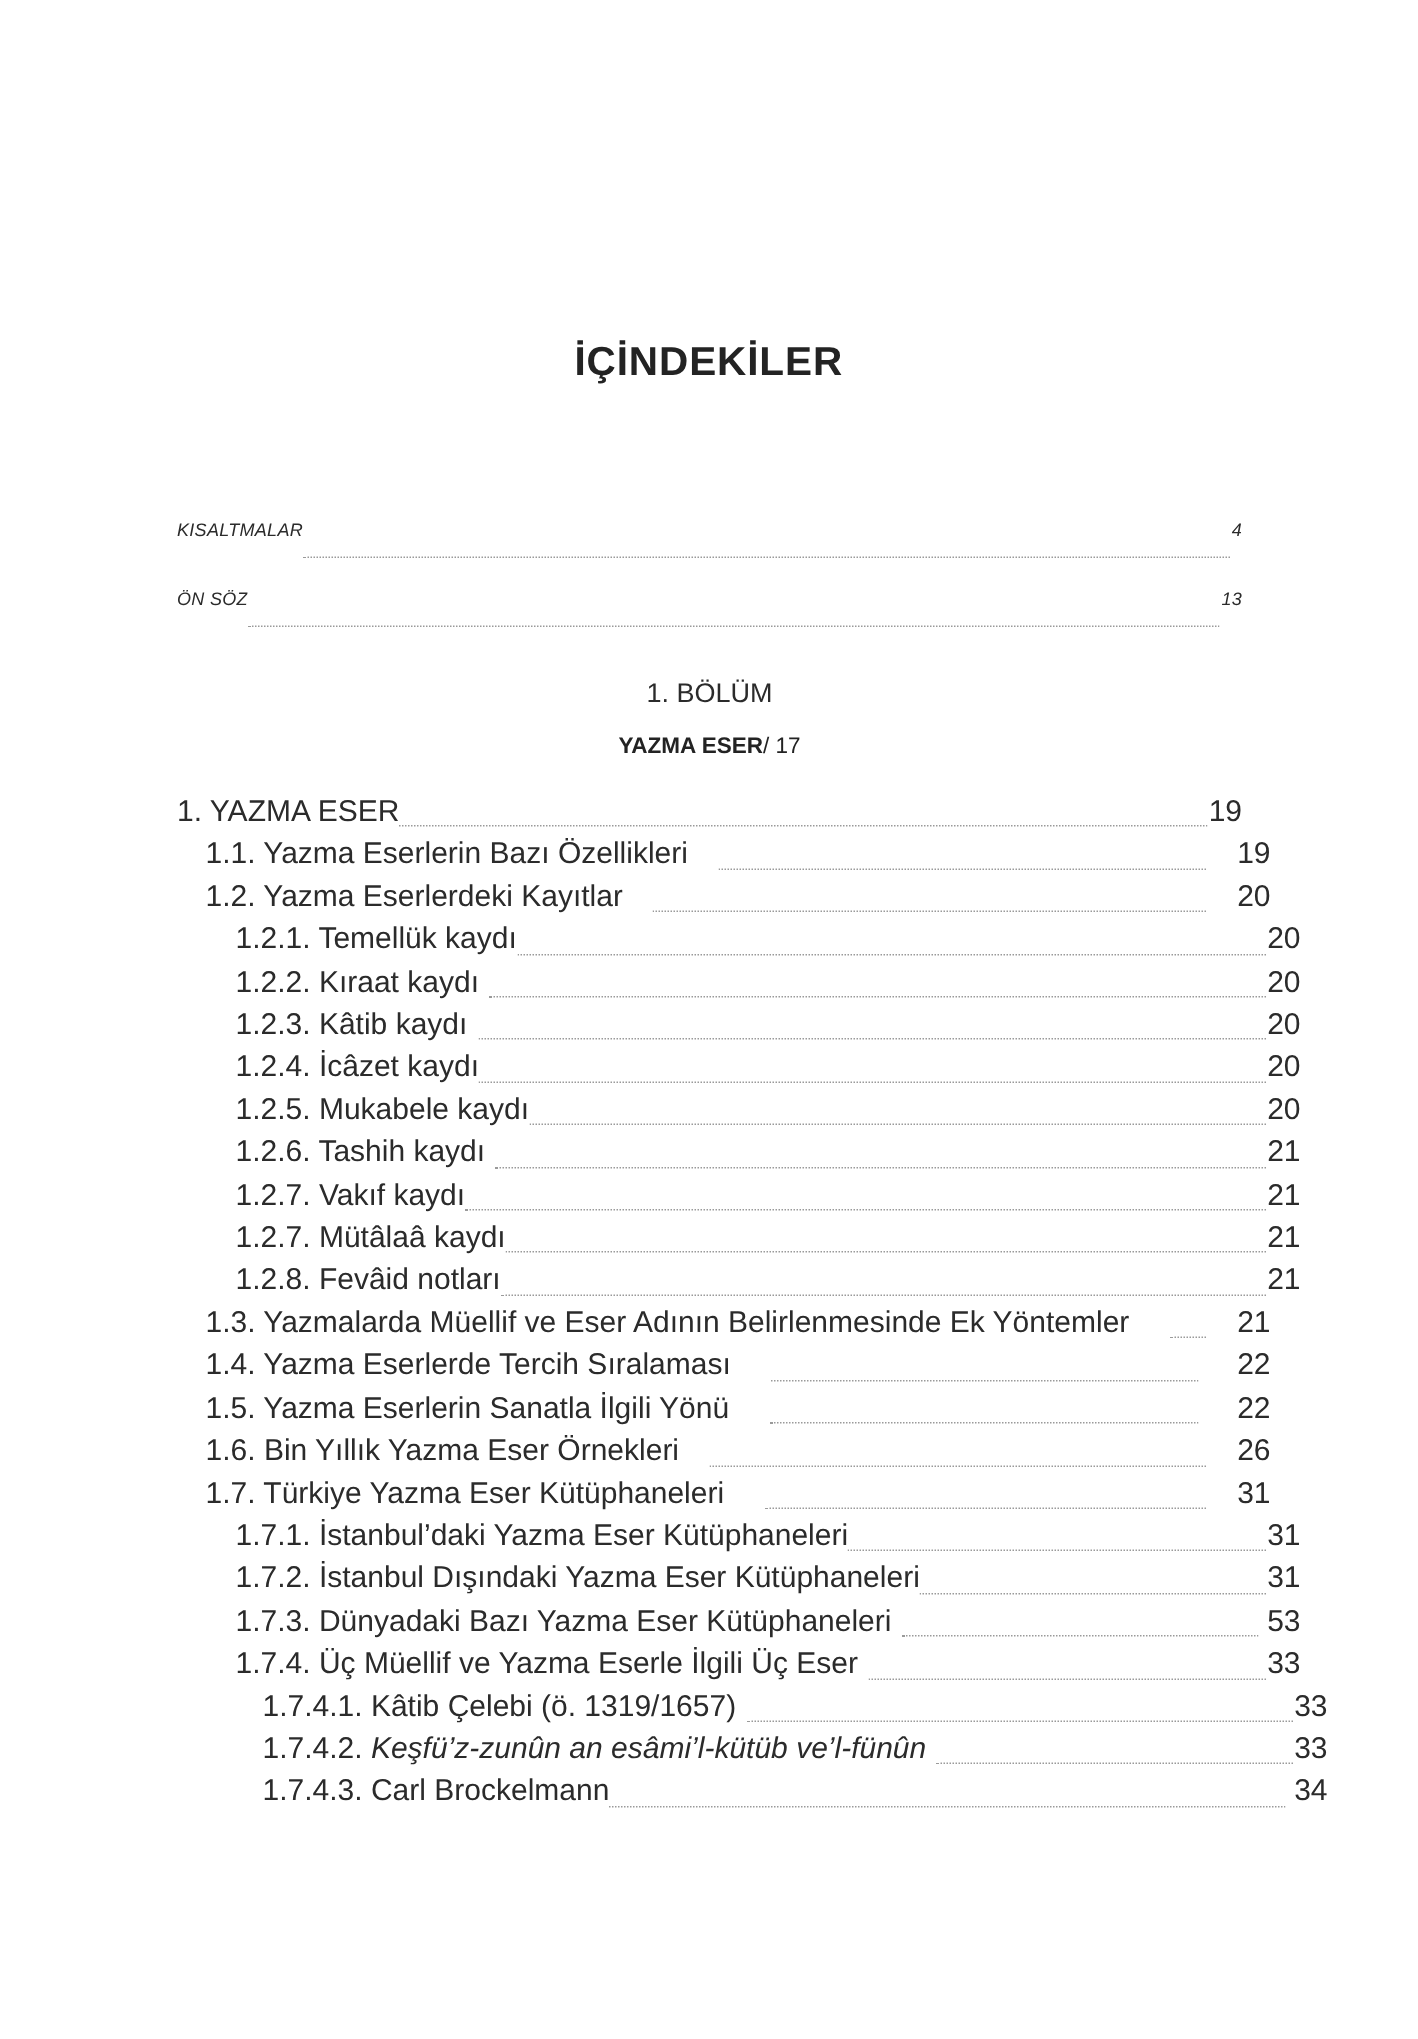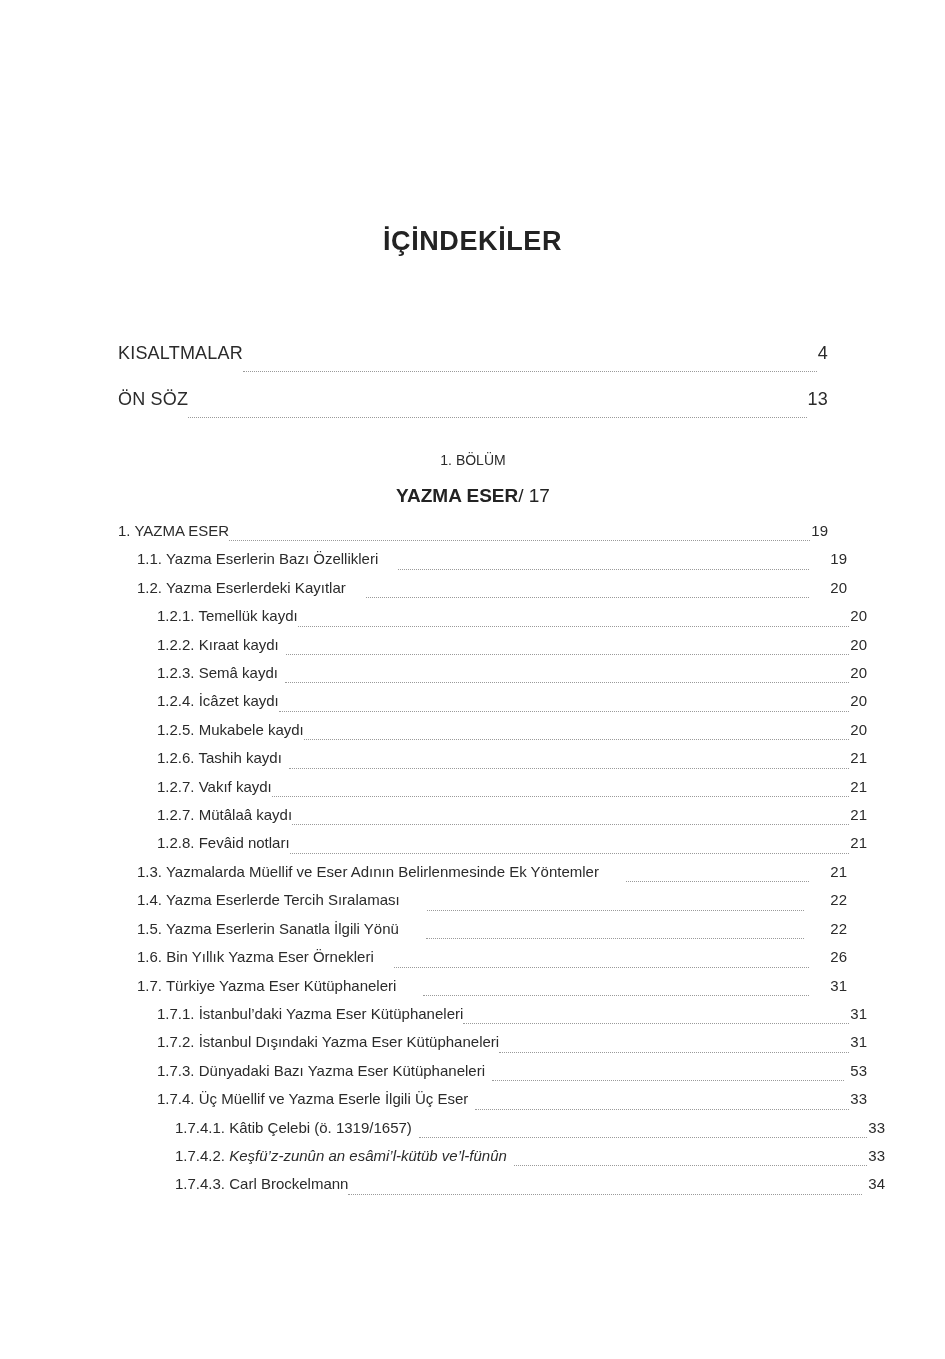--- a/index.html
+++ b/index.html
@@ -42,21 +42,21 @@
     top: 330px;
     left: 118px;
     width: 710px;
   }
 
   
   .row {
     display: flex;
     align-items: baseline;
     width: 100%;
-    font-size: 15px;
+    font-size: 20px;
     line-height: 28.4px;
     color: #2b2b2b;
     white-space: nowrap;
   }
 
   .row .label {
     flex: 0 1 auto;
     overflow: hidden;
     text-overflow: clip;
   }
@@ -86,45 +86,46 @@
     color: #2b2b2b;
     padding-left: 1px;
   }
 
   
   .row.gap-before .leader { margin-left: 7px; }
   .row.gap-after  .page   { padding-left: 6px; }
 
   
   .row.top {
-    font-size: 18px;
+    font-size: 12px;
     line-height: 46px;
     letter-spacing: 0.2px;
+    font-style: italic;
   }
 
   
   .lvl0 { padding-left: 0px; }
   .lvl1 { padding-left: 19px; gap: 20px; }
   .lvl2 { padding-left: 39px; justify-content: flex-end; }
   .lvl3 { padding-left: 57px; }
 
   
   .chapter-head {
     text-align: center;
     line-height: 1;
   }
   .chapter-number {
-    font-size: 14px;
+    font-size: 18px;
     color: #2b2b2b;
     margin-top: 31px;
   }
   .chapter-title {
-    font-size: 19px;
+    font-size: 15px;
     margin-top: 19px;
-    margin-bottom: 12px;
+    margin-bottom: 22px;
     color: #232323;
   }
   .chapter-title .ct-name { font-weight: bold; }
   .chapter-title .ct-page { font-weight: normal; }
 
   .italic-title { font-style: italic; }
 
   .num { font-style: normal; }
 </style>
 </head>
@@ -176,21 +177,21 @@
           <span class="label"><span class="num">1.2.1.</span> <span>Temellük kaydı</span></span>
           <span class="leader"></span>
           <span class="page">20</span>
         </div>
         <div class="row lvl2 gap-before">
           <span class="label"><span class="num">1.2.2.</span> <span>Kıraat kaydı</span></span>
           <span class="leader"></span>
           <span class="page">20</span>
         </div>
         <div class="row lvl2 gap-before">
-          <span class="label"><span class="num">1.2.3.</span> <span>Semâ kaydı</span></span>
+          <span class="label"><span class="num">1.2.3.</span> <span>Kâtib kaydı</span></span>
           <span class="leader"></span>
           <span class="page">20</span>
         </div>
         <div class="row lvl2">
           <span class="label"><span class="num">1.2.4.</span> <span>İcâzet kaydı</span></span>
           <span class="leader"></span>
           <span class="page">20</span>
         </div>
         <div class="row lvl2">
           <span class="label"><span class="num">1.2.5.</span> <span>Mukabele kaydı</span></span>

